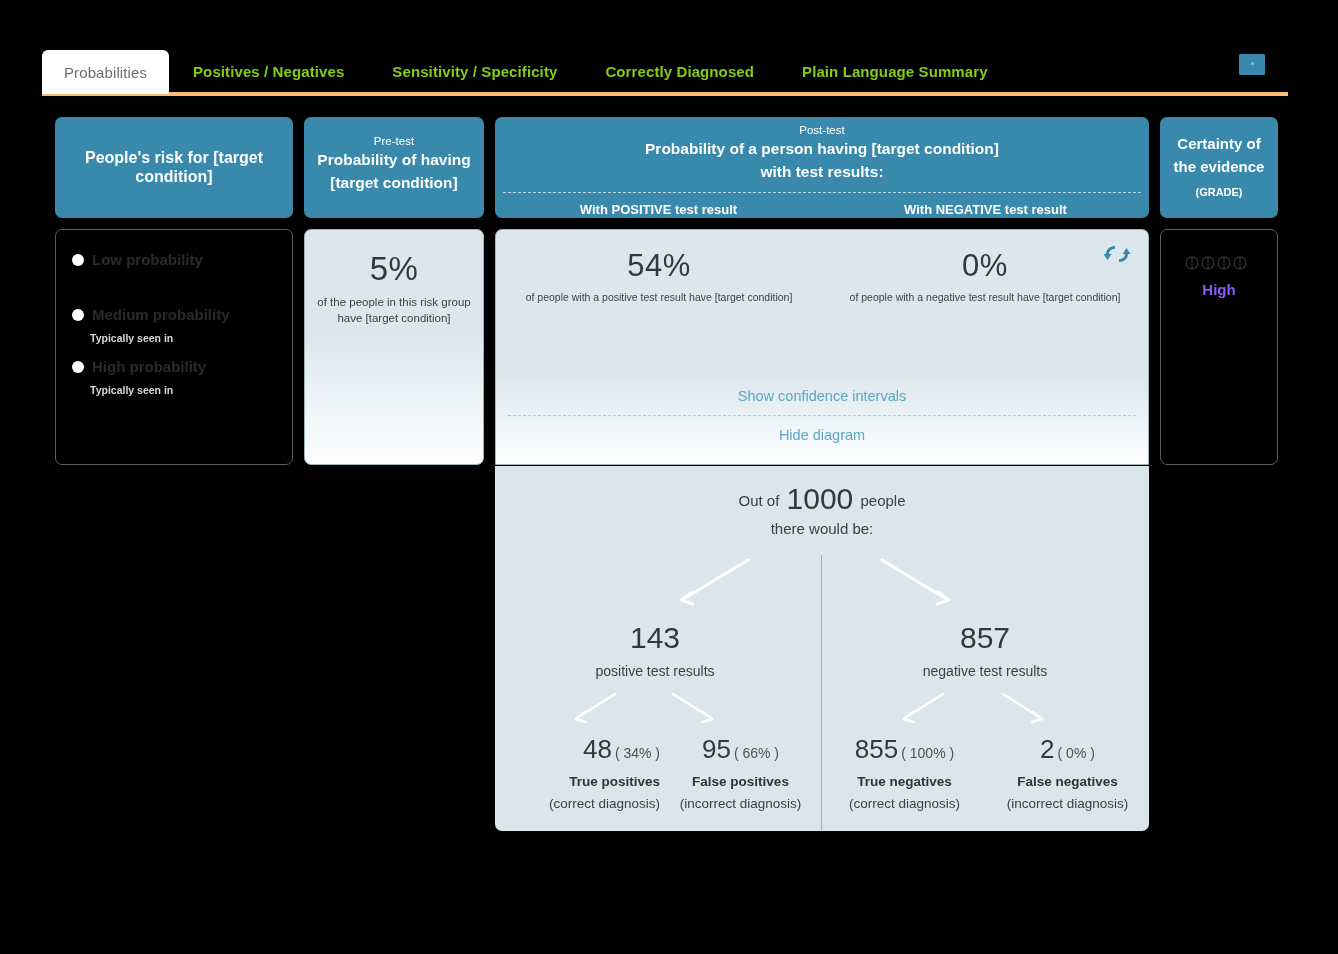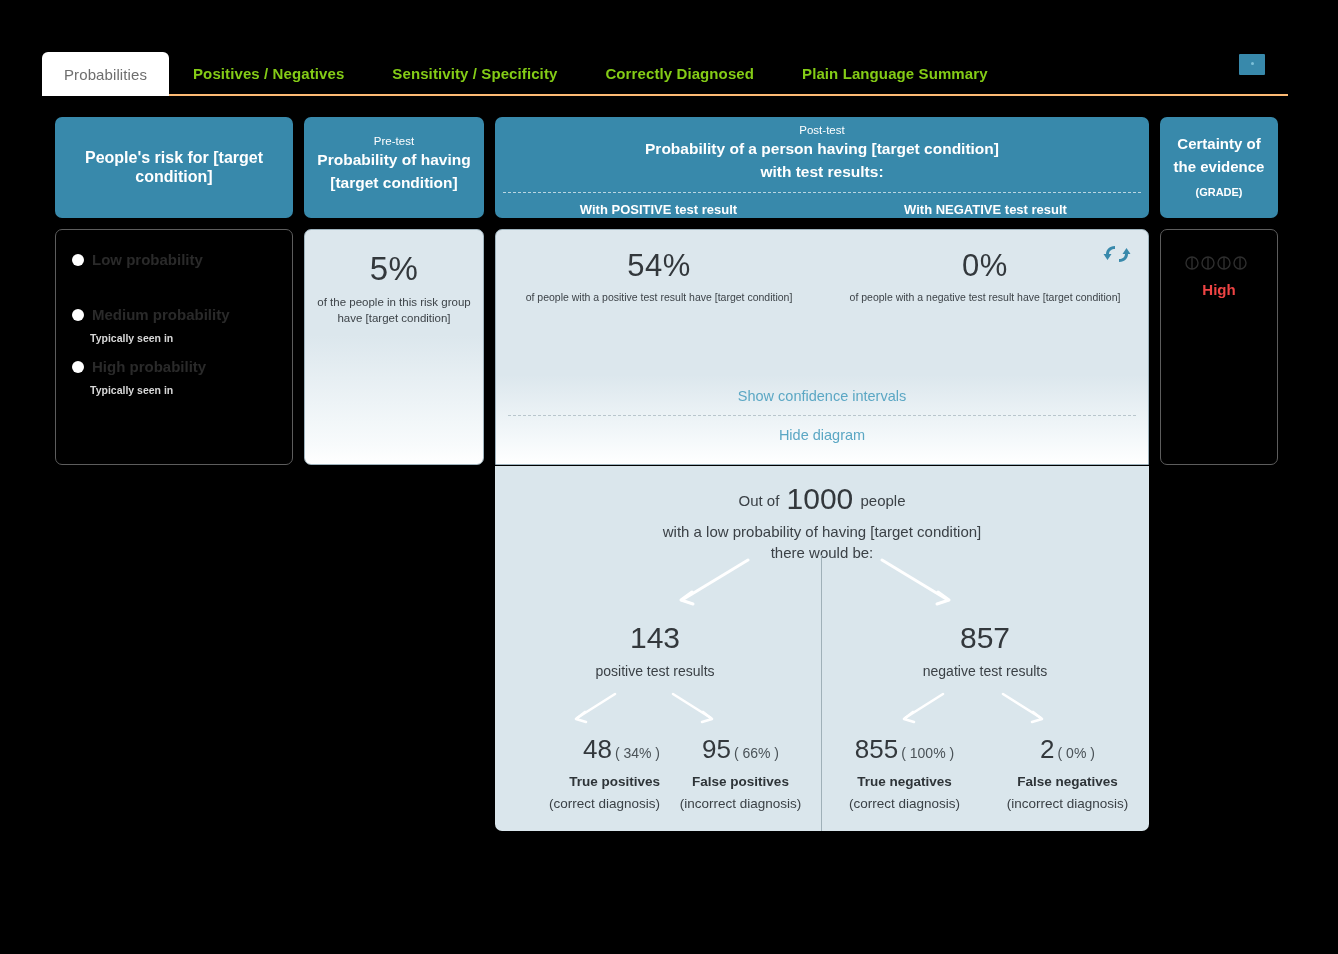--- a/index.html
+++ b/index.html
@@ -7,21 +7,21 @@
     width: 1338px; height: 954px;
     background: #000000;
     font-family: "Liberation Sans", sans-serif;
     overflow: hidden;
   }
   #app { position: relative; width: 1338px; height: 954px; }
 
   
   #tabbar {
     position: absolute; left: 42px; top: 52px; width: 1246px; height: 44px;
-    border-bottom: 2px solid #fdba74;
+    border-bottom: 4px solid #fdba74;
     display: flex; align-items: flex-end;
   }
   .tab {
     font-size: 15px; font-weight: bold; color: #84cc16;
     padding: 0 24px 12px 24px; white-space: nowrap; cursor: pointer;
     letter-spacing: .1px;
   }
   .tab.active {
     background: #ffffff; color: #6e6e6e; font-weight: normal;
     border-radius: 6px 6px 0 0;
@@ -246,31 +246,30 @@
             <circle cx="56" cy="7" r="6"></circle>
         </g>
         <g stroke="#2e2e2e" stroke-width="1.4">
           <line x1="8" y1="1" x2="8" y2="13"></line>
             <line x1="24" y1="1" x2="24" y2="13"></line>
           <line x1="40" y1="1" x2="40" y2="13"></line>
             <line x1="56" y1="1" x2="56" y2="13"></line>
         </g>
       </svg>
     </div>
-    <div style="font-size:15px;font-weight:bold;color:#ef4444;margin-top:7px">High</div>
+    <div style="font-size:15px;font-weight:bold;color:#8b5cf6;margin-top:7px">High</div>
   </div>
 
   <div id="diagram">
     <div class="dia-top">
       <div class="dia-l1">
         <span>Out of</span>
         <span class="num">1000</span>
         <span>people</span>
       </div>
-      <div class="dia-l2">with a low probability of having [target condition]</div>
       <div class="dia-l3">there would be:</div>
     </div>
 
     <div id="mid-divider"></div>
 
     <svg class="arrow-svg" style="left:175px;top:92px;width:290px;height:50px;" viewBox="0 0 290 50">
       <g stroke="#ffffff" stroke-width="3" fill="none" stroke-linecap="round">
         <line x1="78" y1="2" x2="12" y2="42"></line>
         <path d="M22 34 L11 42 L23 46" stroke-linejoin="round"></path>
         <line x1="212" y1="2" x2="278" y2="42"></line>

